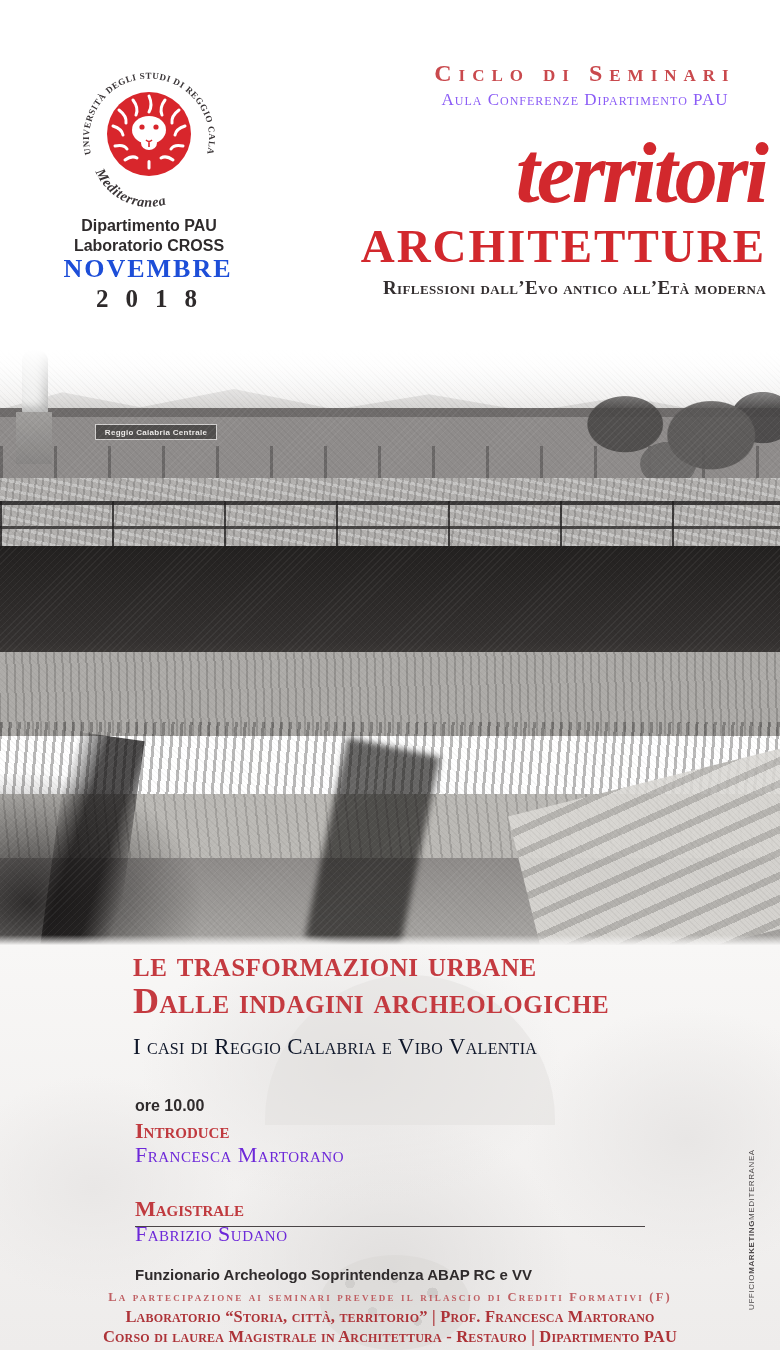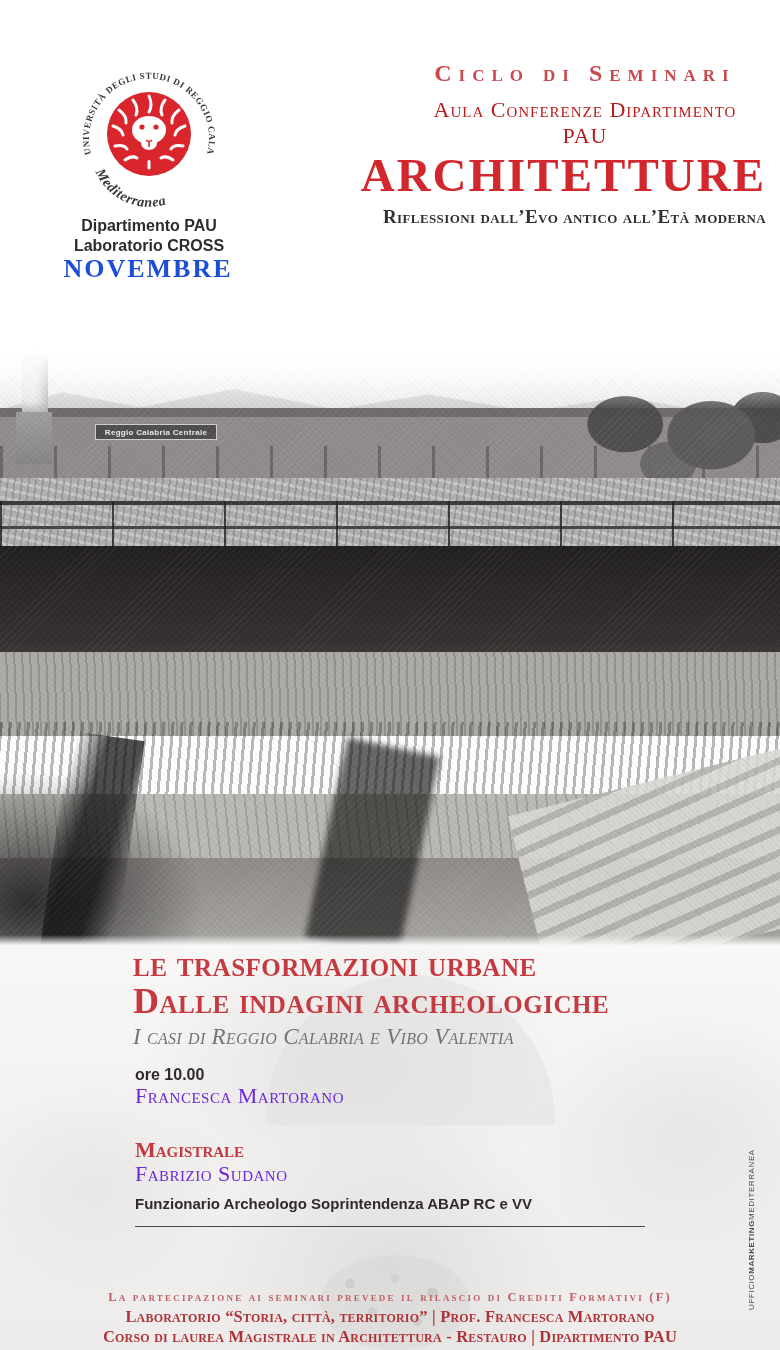--- a/index.html
+++ b/index.html
@@ -12,21 +12,21 @@
   .abs { position:absolute; }
 
   
   .logo-block { left:44px; top:52px; width:210px; text-align:center; z-index:5; }
   .logo-arc-text { font-family:"Liberation Serif", serif; font-weight:bold; fill:#3a3537; letter-spacing:.6px; }
   .dept { font-family:"Liberation Sans", sans-serif; font-weight:bold; font-size:16px; color:#2f2b2c; line-height:1.25; }
 
   
   .series-block { left:415px; top:60px; width:340px; text-align:center; z-index:5; }
   .series-title { font-variant:small-caps; font-size:24px; letter-spacing:7px; color:#c9494d; font-weight:600; }
-  .series-venue { font-variant:small-caps; font-size:22px; letter-spacing:1px; color:#b91c1c; margin-top:10px; }
+  .series-venue { font-variant:small-caps; font-size:17px; letter-spacing:1px; color:#8b5cf6; margin-top:3px; }
 
   
   .title-block { right:14px; top:138px; width:480px; text-align:right; z-index:6; }
   .title-line1 { font-size:86px; font-weight:bold; color:#d2282d; line-height:.82; letter-spacing:-3px; font-style:italic; }
   .title-line2 { font-size:47px; font-weight:bold; color:#d2282d; line-height:.92; letter-spacing:2px; margin-top:16px; }
   .title-line3 { font-size:104px; font-weight:bold; color:#262223; line-height:.78; letter-spacing:5px; }
   .title-sub   { font-variant:small-caps; font-size:19px; letter-spacing:.4px; color:#332e2f; margin-top:9px; font-weight:600; }
 
   
   .date-block { left:58px; top:248px; width:180px; text-align:center; z-index:6; }
@@ -103,29 +103,29 @@
     background:radial-gradient(circle 8px at 20% 30%, #b9b7b4 60%, transparent 62%),
                radial-gradient(circle 7px at 50% 25%, #c2c0bd 60%, transparent 62%),
                radial-gradient(circle 9px at 75% 40%, #b2b0ad 60%, transparent 62%),
                radial-gradient(circle 8px at 35% 60%, #bcbab7 60%, transparent 62%),
                radial-gradient(circle 7px at 65% 70%, #b5b3b0 60%, transparent 62%),
                #d8d6d3; }
 
   
   .event-heading { left:133px; top:946px; width:600px; z-index:4; }
   .event-h1 { font-variant:small-caps; font-weight:bold; font-size:36px; line-height:1.04; color:#c43a40; letter-spacing:.5px; }
-  .event-sub { font-variant:small-caps; font-size:23px; color:#737373; margin-top:3px; letter-spacing:.3px;font-style:italic; }
-
-  
-  .schedule { left:135px; top:1066px; width:520px; z-index:4; }
+  .event-sub { font-variant:small-caps; font-size:23px; color:#0f172a; margin-top:13px; letter-spacing:.3px; }
+
+  
+  .schedule { left:135px; top:1097px; width:520px; z-index:4; }
   .sch-time { font-family:"Liberation Sans", sans-serif; font-weight:bold; font-size:16px; color:#2f2b2c; }
   .sch-label { font-variant:small-caps; font-size:22px; color:#c03a3f; font-weight:600; margin-top:4px; line-height:1.1; }
   .sch-name  { font-variant:small-caps; font-size:22px; color:#6d28d9; line-height:1.1; letter-spacing:.5px; }
   .sch-gap { height:26px; }
-  .sch-role { font-family:"Liberation Sans", sans-serif; font-weight:bold; font-size:15px; color:#2f2b2c; margin-top:8px; }
+  .sch-role { font-family:"Liberation Sans", sans-serif; font-weight:bold; font-size:15px; color:#2f2b2c; margin-top:20px; }
 
   
   .footer-rule { left:135px; top:1226px; width:510px; height:1px; background:#4a4546; z-index:4; }
   .footer-lab { left:60px; top:1307px; width:660px; text-align:center; z-index:4; }
   .footer-lab div { font-variant:small-caps; font-weight:bold; font-size:16.5px; color:#ad3338; line-height:1.22; letter-spacing:.2px; }
   .footer-credits { left:70px; top:1290px; width:640px; text-align:center; z-index:4;
     font-variant:small-caps; font-size:12.5px; letter-spacing:2.2px; color:#bf5f63; font-weight:600; }
 
   
   .vertical-credit { right:24px; top:1140px; height:170px; z-index:4;
@@ -175,26 +175,28 @@
     <div class="dept">Dipartimento PAU</div>
     <div class="dept">Laboratorio CROSS</div>
   </div>
 
   <div class="abs series-block">
     <div class="series-title">Ciclo di Seminari</div>
     <div class="series-venue">Aula Conferenze Dipartimento PAU</div>
   </div>
 
   <div class="abs title-block">
+    <div class="title-line1">territori</div>
     <div class="title-line2">ARCHITETTURE</div>
     <div class="title-sub">Riflessioni dall’Evo antico all’Età moderna</div>
   </div>
 
   <div class="abs date-block">
     <div class="date-month">NOVEMBRE</div>
+    <div class="date-year">2018</div>
   </div>
 
   <div class="abs" id="photo">
     <div class="ph-sky"></div>
     <div class="ph-mountains"></div>
     <div class="ph-station"></div>
     <div class="ph-station-cols"></div>
     <div class="ph-sign">
       <span>Reggio Calabria Centrale</span>
     </div>
@@ -224,20 +226,21 @@
   <div class="abs ruins-pebbles"></div>
 
   <div class="abs event-heading">
     <div class="event-h1">le trasformazioni urbane</div>
     <div class="event-h1">Dalle indagini archeologiche</div>
     <div class="event-sub">I casi di Reggio Calabria e Vibo Valentia</div>
   </div>
 
   <div class="abs schedule">
     <div class="sch-time">ore 10.00</div>
+    <div class="sch-label">Introduce</div>
     <div class="sch-name">Francesca Martorano</div>
     <div class="sch-gap"></div>
     <div class="sch-label">Magistrale</div>
     <div class="sch-name">Fabrizio Sudano</div>
     <div class="sch-role">Funzionario Archeologo Soprintendenza ABAP RC e VV</div>
   </div>
 
   <div class="abs footer-rule"></div>
   <div class="abs footer-lab">
     <div>Laboratorio “Storia, città, territorio” | Prof. Francesca Martorano</div>

